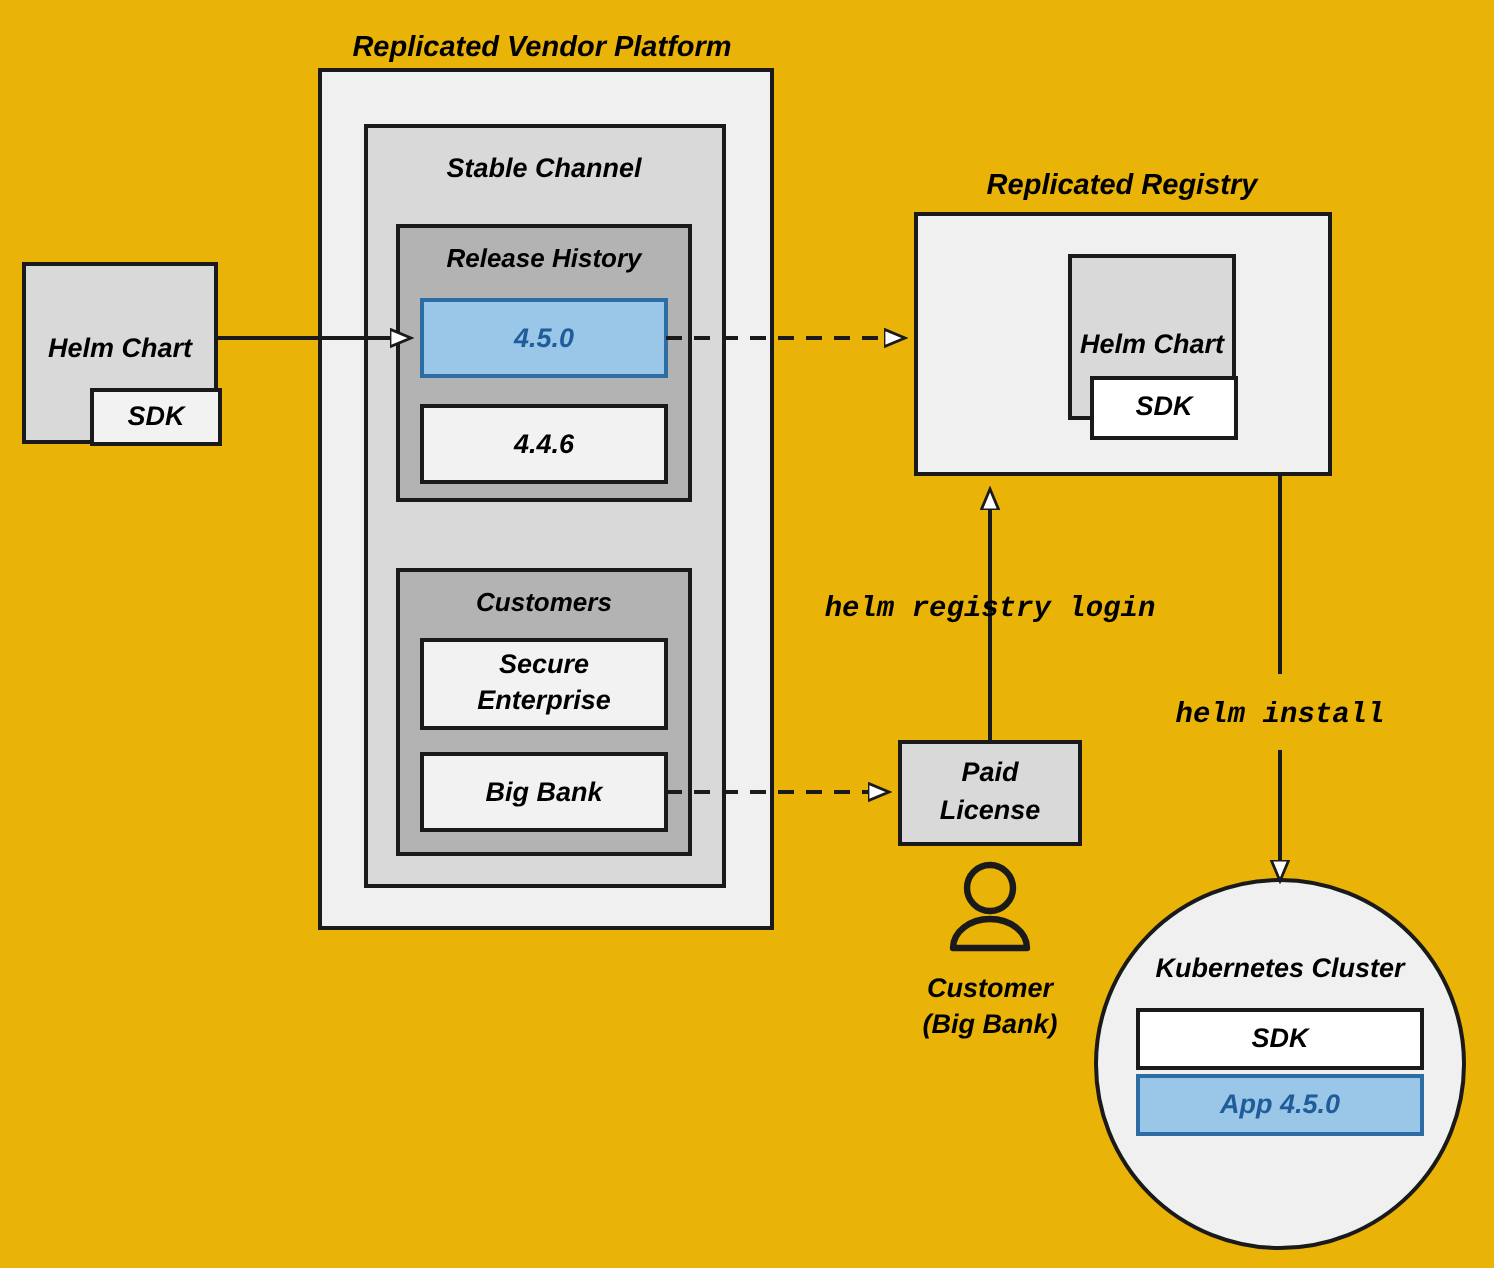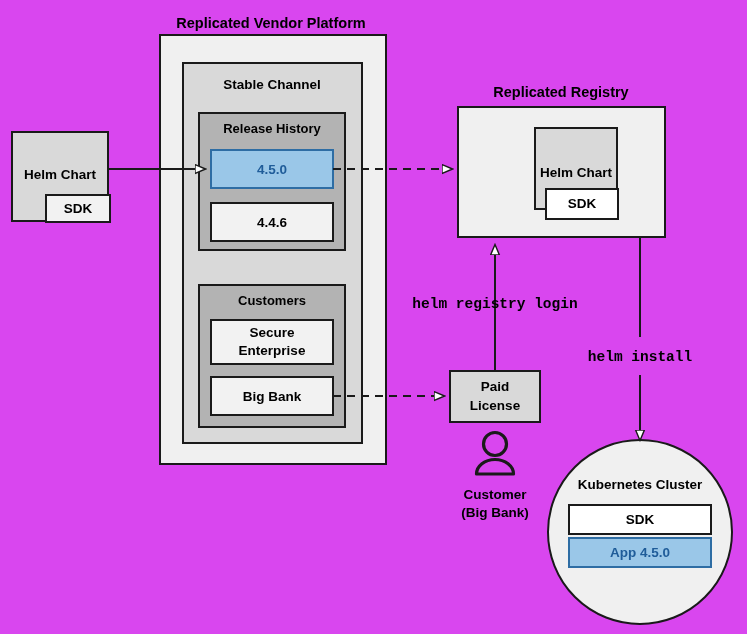--- a/index.html
+++ b/index.html
@@ -10,21 +10,22 @@
   body {
     width: 747px;
     height: 634px;
     font-family: "Liberation Sans", sans-serif;
     overflow: hidden;
   }
   #diagram-root {
     position: relative;
     width: 747px;
     height: 634px;
-    background: #d946ef;
+    background: #eab308;
+    font-style: italic;
   }
   svg.diagram {
     display: block;
     width: 747px;
     height: 634px;
   }
   text {
     font-family: "Liberation Sans", sans-serif;
     font-weight: bold;
     fill: #000000;

